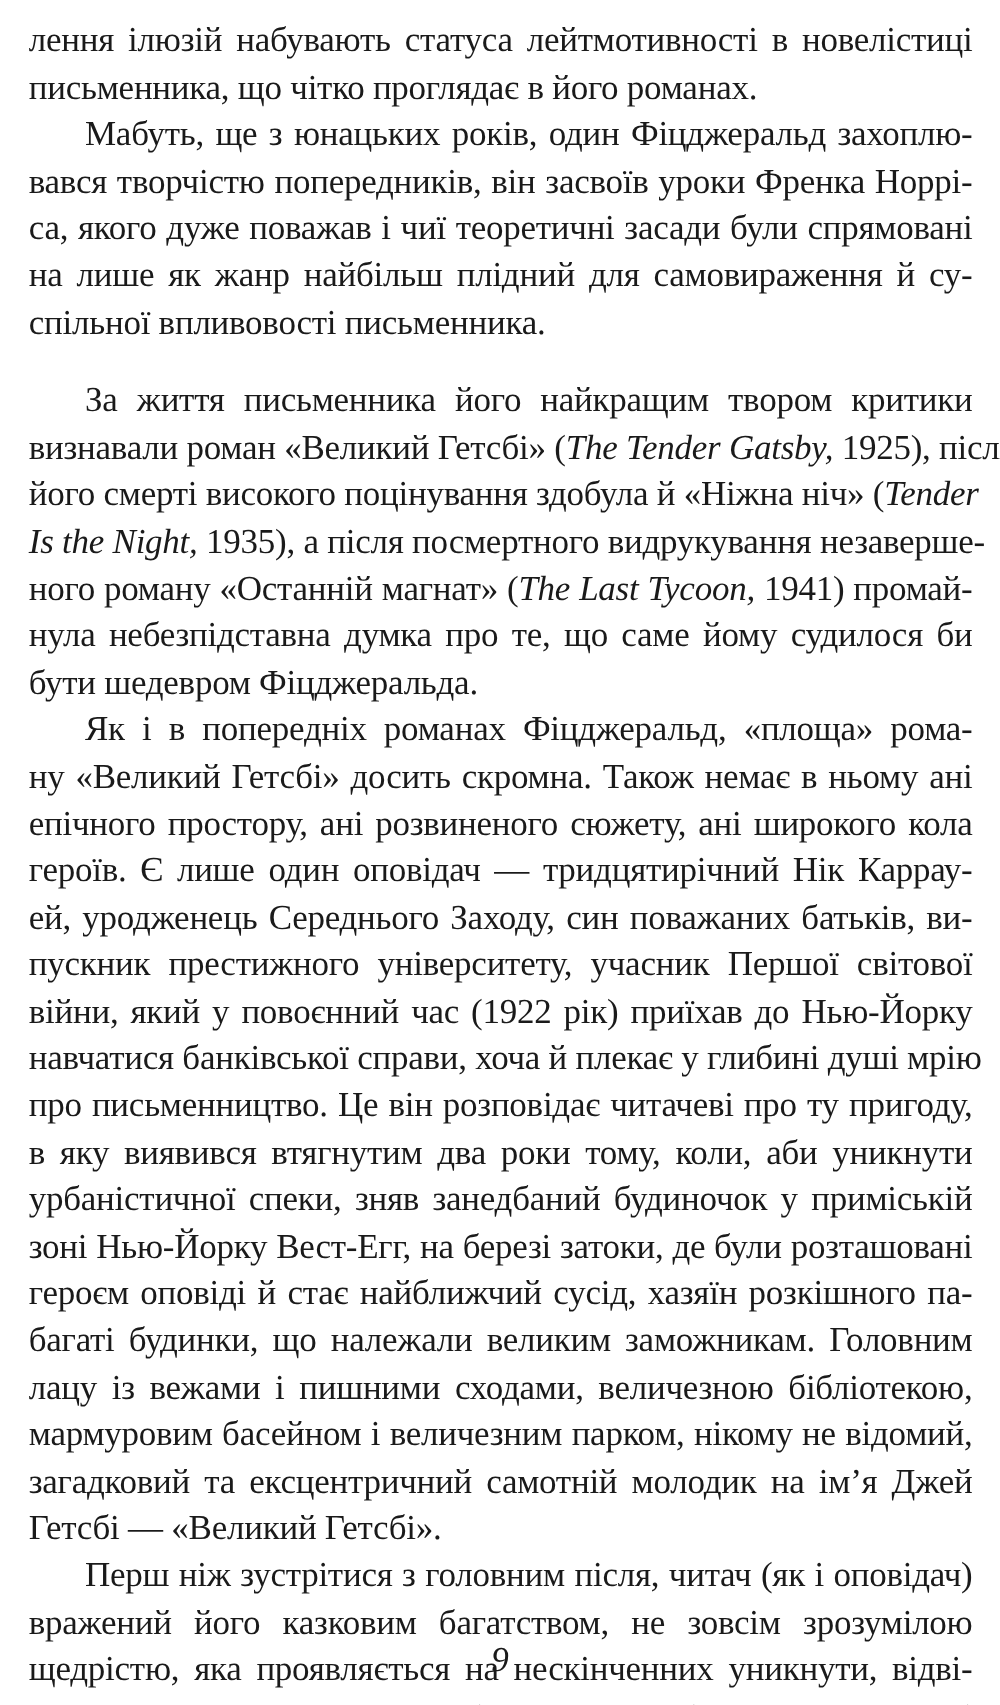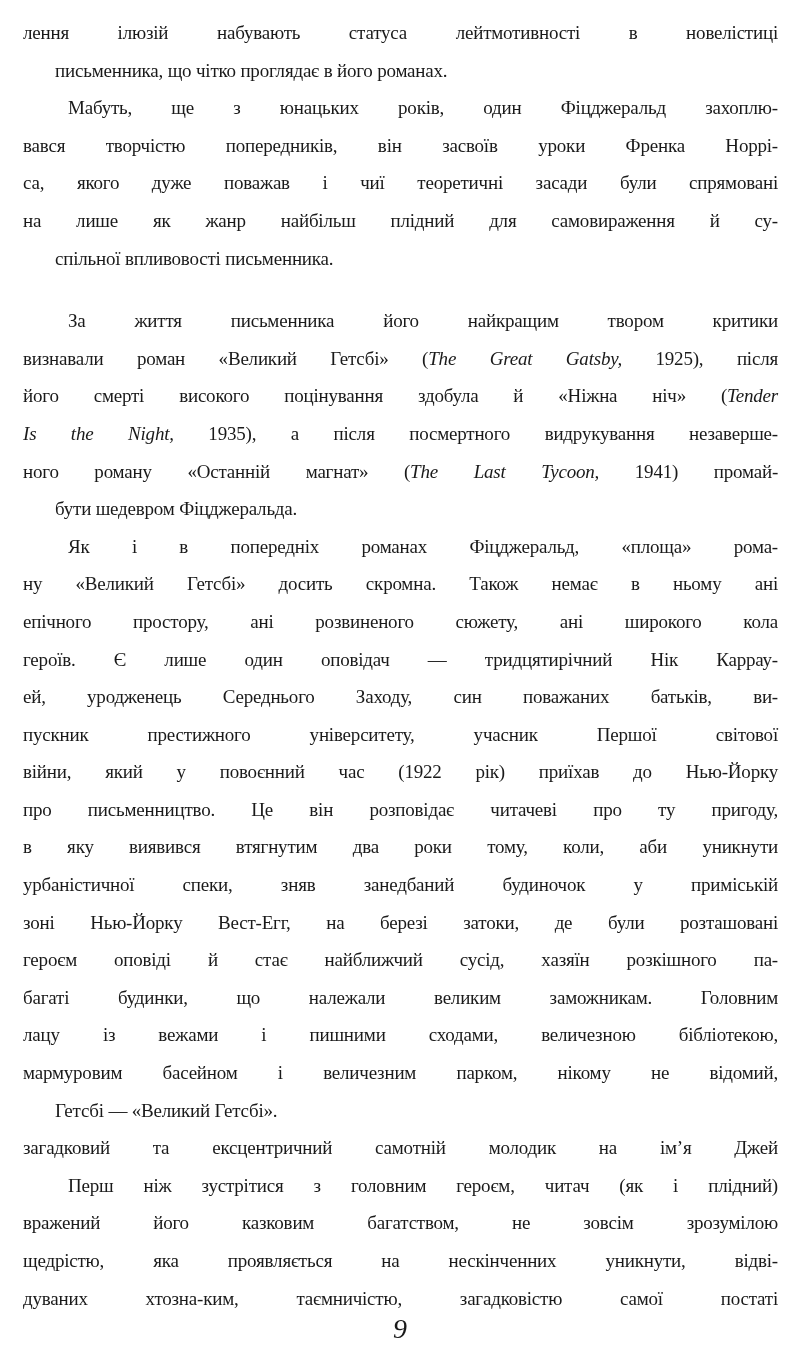--- a/index.html
+++ b/index.html
@@ -18,29 +18,28 @@
     .page {
       position: absolute;
       left: 23px;
       top: 14px;
       width: 755px;
     }
     .line {
       display: block;
       height: 37.6px;
       line-height: 37.6px;
-      font-size: 19px;
+      font-size: 28px;
       white-space: nowrap;
       text-align: justify;
       text-align-last: justify;
       letter-spacing: -0.2px;
     }
     .line.last {
       text-align-last: left;
-      margin-left: 32px;
     }
     .line.indent {
       padding-left: 45px;
     }
     .gap {
       height: 25px;
     }
     .it {
       font-style: italic;
     }
@@ -71,49 +70,51 @@
     <div class="line">вався творчістю попередників, він засвоїв уроки Френка Норрі-</div>
     <div class="line">са, якого дуже поважав і чиї теоретичні засади були спрямовані</div>
     <div class="line">на лише як жанр найбільш плідний для самовираження й су-</div>
     <div class="line last">спільної впливовості письменника.</div>
   </div>
 
   <div class="gap"></div>
 
   <div>
     <div class="line indent">За життя письменника його найкращим твором критики</div>
-    <div class="line">визнавали роман «Великий Гетсбі» (<span class="it">The Great Gatsby,</span> 1925), після</div>
+    <div class="line">визнавали роман «Великий Гетсбі» (<span class="it">The Tender Gatsby,</span> 1925), після</div>
     <div class="line">його смерті високого поцінування здобула й «Ніжна ніч» (<span class="it">Tender</span></div>
     <div class="line"><span class="it">Is the Night,</span> 1935), а після посмертного видрукування незаверше-</div>
     <div class="line">ного роману «Останній магнат» (<span class="it">The Last Tycoon,</span> 1941) промай-</div>
+    <div class="line">нула небезпідставна думка про те, що саме йому судилося би</div>
     <div class="line last">бути шедевром Фіцджеральда.</div>
   </div>
 
   <div>
     <div class="line indent">Як і в попередніх романах Фіцджеральд, «площа» рома-</div>
     <div class="line">ну «Великий Гетсбі» досить скромна. Також немає в ньому ані</div>
     <div class="line">епічного простору, ані розвиненого сюжету, ані широкого кола</div>
     <div class="line">героїв. Є лише один оповідач — тридцятирічний Нік Каррау-</div>
     <div class="line">ей, уродженець Середнього Заходу, син поважаних батьків, ви-</div>
     <div class="line">пускник престижного університету, учасник Першої світової</div>
     <div class="line">війни, який у повоєнний час (1922 рік) приїхав до Нью-Йорку</div>
+    <div class="line">навчатися банківської справи, хоча й плекає у глибині душі мрію</div>
     <div class="line">про письменництво. Це він розповідає читачеві про ту пригоду,</div>
     <div class="line">в яку виявився втягнутим два роки тому, коли, аби уникнути</div>
     <div class="line">урбаністичної спеки, зняв занедбаний будиночок у приміській</div>
     <div class="line">зоні Нью-Йорку Вест-Егг, на березі затоки, де були розташовані</div>
     <div class="line">героєм оповіді й стає найближчий сусід, хазяїн розкішного па-</div>
     <div class="line">багаті будинки, що належали великим заможникам. Головним</div>
     <div class="line">лацу із вежами і пишними сходами, величезною бібліотекою,</div>
     <div class="line">мармуровим басейном і величезним парком, нікому не відомий,</div>
+    <div class="line">загадковий та ексцентричний самотній молодик на ім’я Джей</div>
     <div class="line last">Гетсбі — «Великий Гетсбі».</div>
-    <div class="line">загадковий та ексцентричний самотній молодик на ім’я Джей</div>
   </div>
 
   <div>
-    <div class="line indent">Перш ніж зустрітися з головним героєм, читач (як і плідний)</div>
+    <div class="line indent">Перш ніж зустрітися з головним після, читач (як і оповідач)</div>
     <div class="line">вражений його казковим багатством, не зовсім зрозумілою</div>
     <div class="line">щедрістю, яка проявляється на нескінченних уникнути, відві-</div>
     <div class="line">дуваних хтозна-ким, таємничістю, загадковістю самої постаті</div>
   </div>
 
 </div>
 
 <div class="page-number">9</div>
 
 </body></html>

